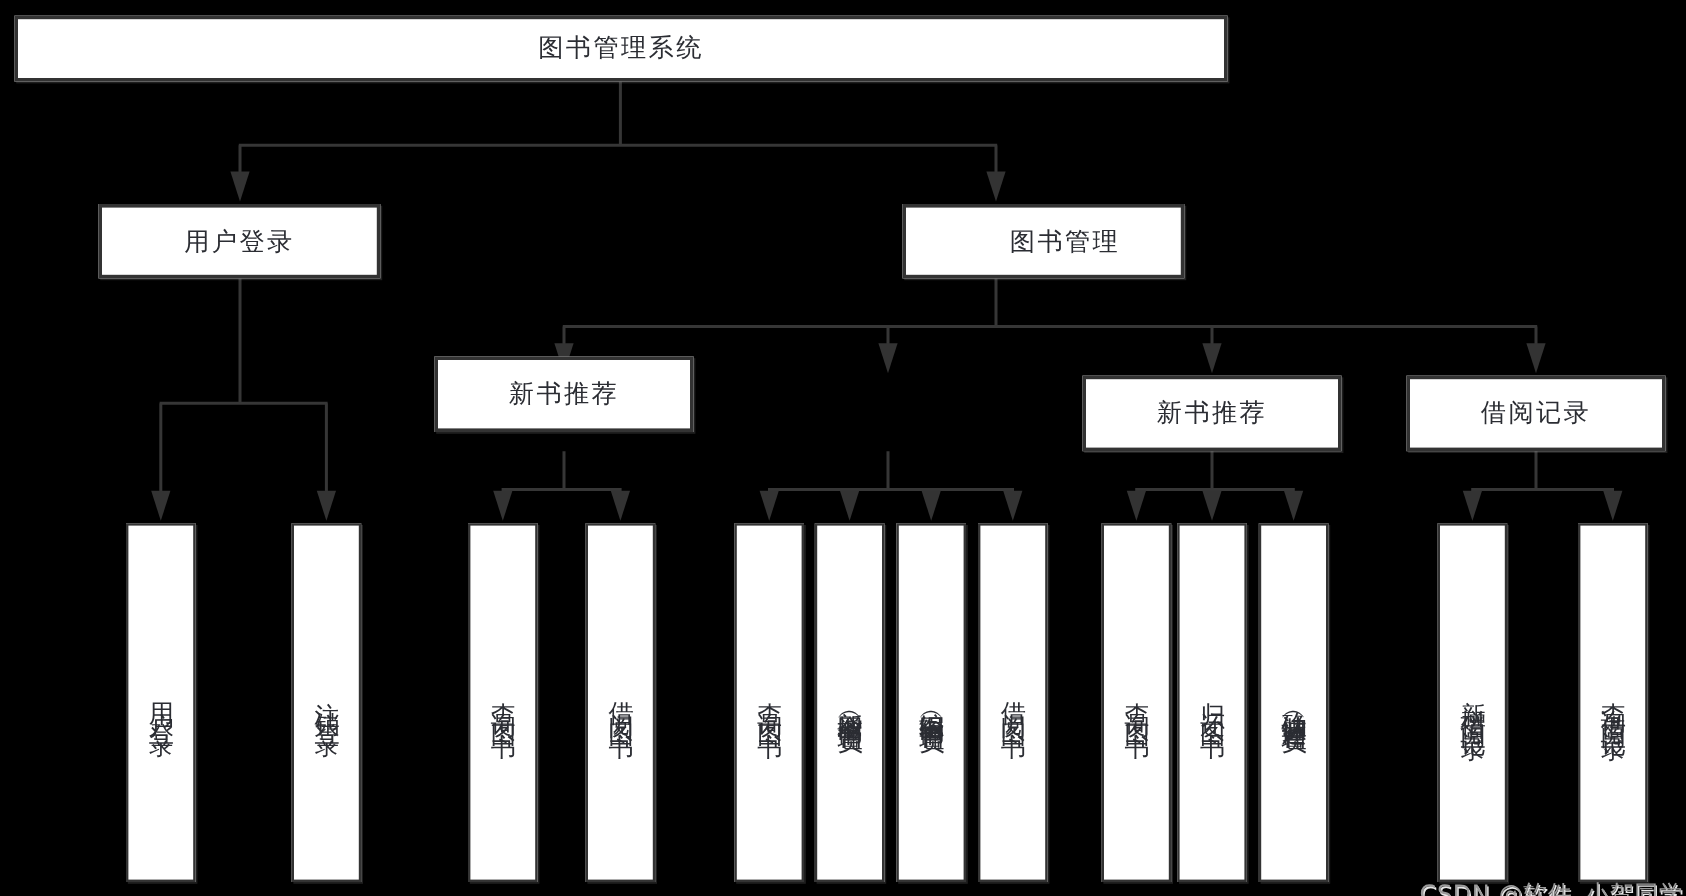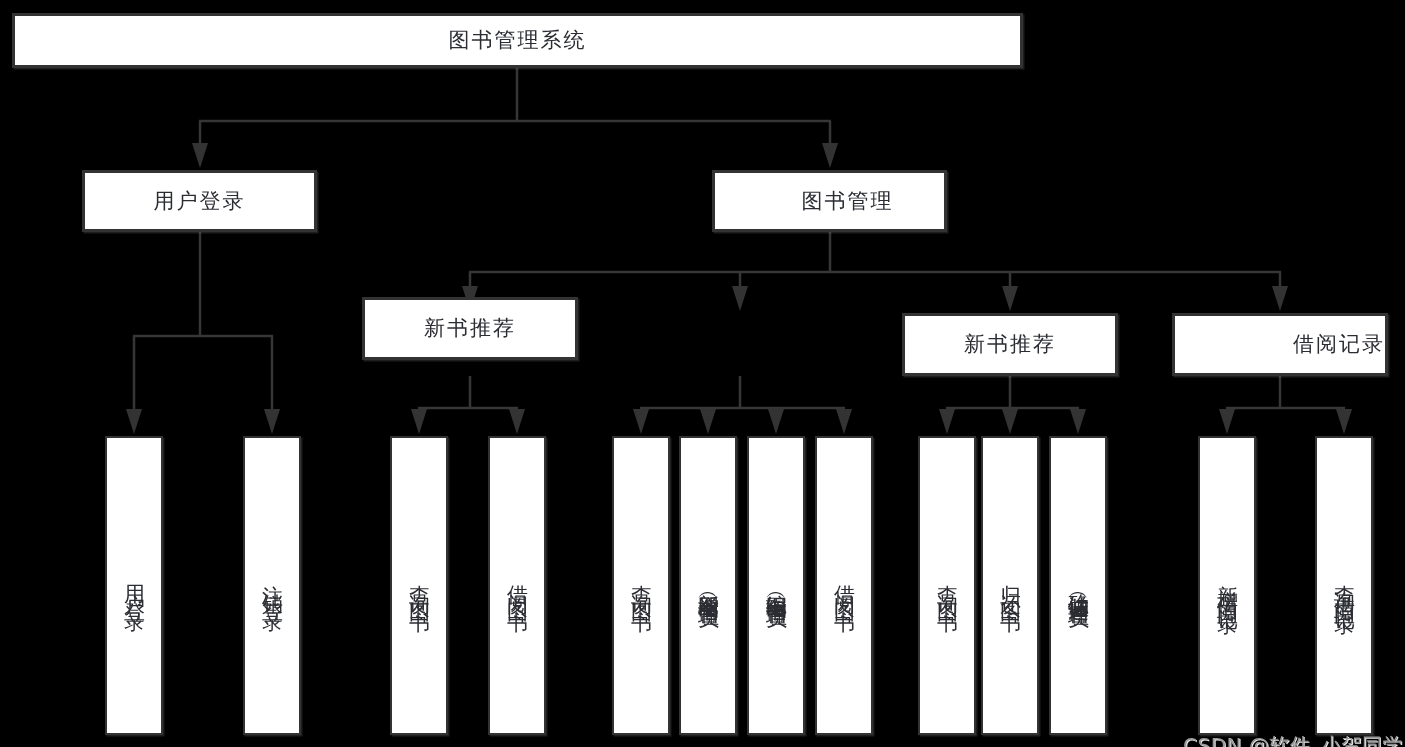--- a/index.html
+++ b/index.html
@@ -106,31 +106,31 @@
     </g>
   </svg>
 
   <div class="box" style="left:12px; top:13px; width:1011px; height:55px;">
     <span class="hlabel">图书管理系统</span>
   </div>
 
   <div class="box" style="left:82px; top:170px; width:235px; height:62px;">
     <span class="hlabel">用户登录</span>
   </div>
-  <div class="box" style="left:712px; top:170px; width:235px; height:62px;padding-left:36px;">
+  <div class="box" style="left:752px; top:170px; width:235px; height:62px;padding-left:36px;">
     <span class="hlabel">图书管理</span>
   </div>
 
   <div class="box" style="left:362px; top:297px; width:216px; height:63px;">
     <span class="hlabel">新书推荐</span>
   </div>
   <div class="box" style="left:902px; top:313px; width:216px; height:63px;">
     <span class="hlabel">新书推荐</span>
   </div>
-  <div class="box" style="left:1172px; top:313px; width:216px; height:63px;justify-content:flex-end;">
+  <div class="box" style="left:1172px; top:313px; width:216px; height:63px;">
     <span class="hlabel">借阅记录</span>
   </div>
 
   <div class="box leaf" style="left:105px; top:436px; width:58px; height:299px;">
     <span class="vlabel">用户登录</span>
   </div>
   <div class="box leaf" style="left:243px; top:436px; width:58px; height:299px;">
     <span class="vlabel">注销登录</span>
   </div>
 

